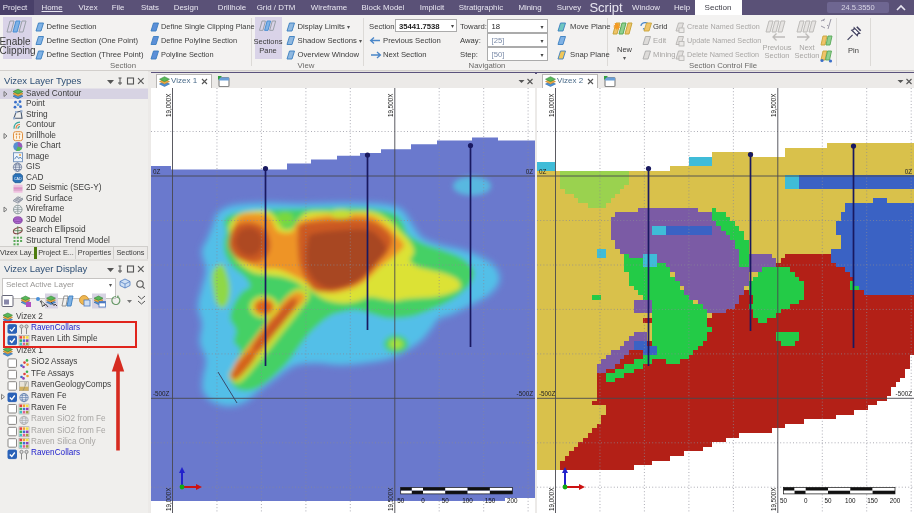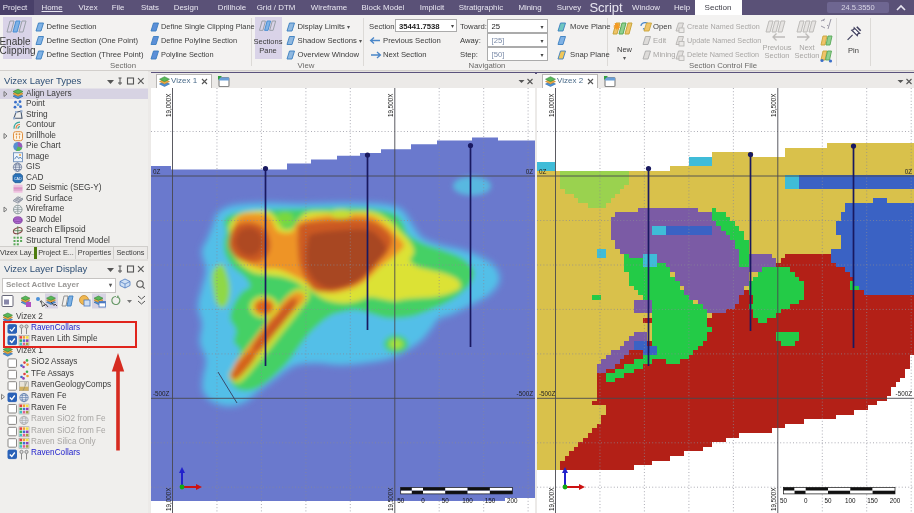--- a/index.html
+++ b/index.html
@@ -51,39 +51,39 @@
     <div style="position:absolute;left:297.5px;top:35.2px;white-space:nowrap;color:#3b3b3b;font-size:7.7px;">Overview Window</div>
     <div style="position:absolute;left:369px;top:7.2px;white-space:nowrap;color:#3b3b3b;font-size:7.7px;">Section:</div>
     <div style="position:absolute;left:395px;top:4px;width:62px;height:13px;background:#fff;border:1px solid #ababab;box-sizing:border-box;">
       <span style="position:absolute;left:3px;top:1.5px;color:#1d1d1d;font-weight:600;">35441.7538</span>
       <span style="position:absolute;right:2px;top:2px;font-size:6px;color:#444;">▾</span>
     </div>
     <div style="position:absolute;left:383px;top:20.7px;white-space:nowrap;color:#3b3b3b;font-size:7.7px;">Previous Section</div>
     <div style="position:absolute;left:383px;top:35.2px;white-space:nowrap;color:#3b3b3b;font-size:7.7px;">Next Section</div>
     <div style="position:absolute;left:460px;top:7.2px;white-space:nowrap;color:#3b3b3b;font-size:7.7px;">Toward:</div>
     <div style="position:absolute;left:486.5px;top:3.5px;width:61px;height:14px;background:#fff;border:1px solid #ababab;box-sizing:border-box;">
-      <span style="position:absolute;left:4px;top:2px;color:#1d1d1d;">25</span>
+      <span style="position:absolute;left:4px;top:2px;color:#1d1d1d;">18</span>
       <span style="position:absolute;right:3px;top:3px;font-size:6px;color:#444;">▾</span>
     </div>
     <div style="position:absolute;left:460px;top:20.7px;white-space:nowrap;color:#3b3b3b;font-size:7.7px;">Away:</div>
     <div style="position:absolute;left:486.5px;top:17.5px;width:61px;height:14px;background:#fff;border:1px solid #ababab;box-sizing:border-box;">
       <span style="position:absolute;left:4px;top:2px;color:#7b8ba8;">[25]</span>
       <span style="position:absolute;right:3px;top:3px;font-size:6px;color:#444;">▾</span>
     </div>
     <div style="position:absolute;left:460px;top:35.2px;white-space:nowrap;color:#3b3b3b;font-size:7.7px;">Step:</div>
     <div style="position:absolute;left:486.5px;top:31.5px;width:61px;height:14px;background:#fff;border:1px solid #ababab;box-sizing:border-box;">
       <span style="position:absolute;left:4px;top:2px;color:#7b8ba8;">[50]</span>
       <span style="position:absolute;right:3px;top:3px;font-size:6px;color:#444;">▾</span>
     </div>
     <div style="position:absolute;left:570px;top:7.2px;white-space:nowrap;color:#3b3b3b;font-size:7.7px;">Move Plane</div>
     <div style="position:absolute;left:572px;top:20.7px;white-space:nowrap;color:#3b3b3b;font-size:12px;margin-top:34px;">Align Planes</div>
     <div style="position:absolute;left:570px;top:35.2px;white-space:nowrap;color:#3b3b3b;font-size:7.7px;text-align:right;">Snap Plane</div>
     <div style="position:absolute;left:624.5px;top:30px;transform:translateX(-50%);font-size:7.5px;">New</div>
     <div style="position:absolute;left:624.5px;top:39px;transform:translateX(-50%);font-size:6px;color:#555;">▾</div>
-    <div style="position:absolute;left:653px;top:7.2px;white-space:nowrap;color:#3b3b3b;font-size:7.7px;">Open</div>
+    <div style="position:absolute;left:653px;top:7.2px;white-space:nowrap;color:#3b3b3b;font-size:7.7px;">Grid</div>
     <div style="position:absolute;left:653px;top:20.7px;white-space:nowrap;color:#a8a6a4;font-size:7.7px;">Edit</div>
     <div style="position:absolute;left:653px;top:35.2px;white-space:nowrap;color:#a8a6a4;font-size:7.7px;">Mining</div>
     <div style="position:absolute;left:687px;top:7.2px;white-space:nowrap;color:#a8a6a4;font-size:7.2px;">Create Named Section</div>
     <div style="position:absolute;left:687px;top:20.7px;white-space:nowrap;color:#a8a6a4;font-size:7.2px;">Update Named Section</div>
     <div style="position:absolute;left:687px;top:35.2px;white-space:nowrap;color:#a8a6a4;font-size:7.2px;">Delete Named Section</div>
     <div style="position:absolute;left:777px;top:29px;transform:translateX(-50%);text-align:center;font-size:7.5px;line-height:8px;color:#a8a6a4;">Previous<br>Section</div>
     <div style="position:absolute;left:807px;top:29px;transform:translateX(-50%);text-align:center;font-size:7.5px;line-height:8px;color:#a8a6a4;">Next<br>Section</div>
     <div style="position:absolute;left:853.5px;top:31px;transform:translateX(-50%);font-size:7.5px;">Pin</div>
     <svg style="position:absolute;left:0;top:0;" width="914" height="56">
       <path d="M10.0 6l4.0 0l-3.0 11.0l-4.0 0z" fill="none" stroke="#9aa0a8" stroke-width="1"></path>
@@ -239,21 +239,21 @@
           <rect x="3.8" y="0.5" width="2" height="2"></rect>
           <rect x="7.1" y="0.5" width="2" height="2"></rect>
           <rect x="0.5" y="3.8" width="2" height="2"></rect>
           <rect x="3.8" y="3.8" width="2" height="2"></rect>
           <rect x="7.1" y="3.8" width="2" height="2"></rect>
           <rect x="0.5" y="7.1" width="2" height="2"></rect>
           <rect x="3.8" y="7.1" width="2" height="2"></rect>
         </g>
       </g>
     </svg>
-    <div style="position:absolute;left:26px;top:15.8px;font-size:8.3px;color:#3b3b3b;white-space:nowrap;">Align Layers</div>
+    <div style="position:absolute;left:26px;top:15.8px;font-size:8.3px;color:#3b3b3b;white-space:nowrap;">Saved Contour</div>
     <div style="position:absolute;left:26px;top:26.3px;font-size:8.3px;color:#3b3b3b;white-space:nowrap;">Point</div>
     <div style="position:absolute;left:26px;top:36.8px;font-size:8.3px;color:#3b3b3b;white-space:nowrap;">String</div>
     <div style="position:absolute;left:26px;top:47.3px;font-size:8.3px;color:#3b3b3b;white-space:nowrap;">Contour</div>
     <div style="position:absolute;left:26px;top:57.8px;font-size:8.3px;color:#3b3b3b;white-space:nowrap;">Drillhole</div>
     <div style="position:absolute;left:26px;top:68.3px;font-size:8.3px;color:#3b3b3b;white-space:nowrap;">Pie Chart</div>
     <div style="position:absolute;left:26px;top:78.8px;font-size:8.3px;color:#3b3b3b;white-space:nowrap;">Image</div>
     <div style="position:absolute;left:26px;top:89.3px;font-size:8.3px;color:#3b3b3b;white-space:nowrap;">GIS</div>
     <div style="position:absolute;left:26px;top:99.8px;font-size:8.3px;color:#3b3b3b;white-space:nowrap;">CAD</div>
     <div style="position:absolute;left:26px;top:110.3px;font-size:8.3px;color:#3b3b3b;white-space:nowrap;">2D Seismic (SEG-Y)</div>
     <div style="position:absolute;left:26px;top:120.8px;font-size:8.3px;color:#3b3b3b;white-space:nowrap;">Grid Surface</div>
@@ -270,21 +270,21 @@
   </div>
 <div style="position:absolute;left:0;top:259px;width:148px;height:254px;background:#f0efed;overflow:hidden;">
     <div style="position:absolute;left:0;top:0;width:148px;height:2px;background:#e2e0dd;"></div>
     <div style="position:absolute;left:4px;top:4px;font-size:9.5px;color:#2d4e74;">Vizex Layer Display</div>
     <svg style="position:absolute;left:0px;top:4px;" width="148" height="12">
       <path d="M107 5l3.5 4l3.5 -4z" fill="#555"></path>
       <path d="M120 3v5m-2 0h4m-2 0v2m-1.5 -7h3" stroke="#555" stroke-width="1" fill="none"></path>
       <rect x="127.5" y="3" width="6" height="6" fill="none" stroke="#555" stroke-width="1.1"></rect>
       <path d="M138 3.2l5.6 5.6m0 -5.6l-5.6 5.6" stroke="#555" stroke-width="1.1"></path>
     </svg>
-    <div style="position:absolute;left:2px;top:19px;width:114px;height:15px;background:#fff;border:1px solid #c6c4c2;box-sizing:border-box;font-weight:bold;">
+    <div style="position:absolute;left:2px;top:19px;width:114px;height:21px;background:#fff;border:1px solid #c6c4c2;box-sizing:border-box;">
       <span style="position:absolute;left:3px;top:1px;font-size:8px;color:#9a9896;">Select Active Layer</span>
       <span style="position:absolute;right:3px;top:2px;font-size:6px;color:#555;">▾</span>
     </div>
     <svg style="position:absolute;left:118px;top:19px;" width="30" height="14">
       <path d="M7 1l5 2.5v4l-5 2.5l-5 -2.5v-4z" fill="#cfe0f4" stroke="#4a78c0" stroke-width="0.8"></path>
       <path d="M2 3.5l5 2.5l5 -2.5M7 6v4" stroke="#4a78c0" stroke-width="0.7" fill="none"></path>
       <circle cx="22" cy="6" r="3.2" fill="none" stroke="#555" stroke-width="1.1"></circle>
       <path d="M24.4 8.4l2.2 2.2" stroke="#555" stroke-width="1.1"></path>
       <path d="M29 5l2 2.5" stroke="#777" stroke-width="0"></path>
     </svg>

